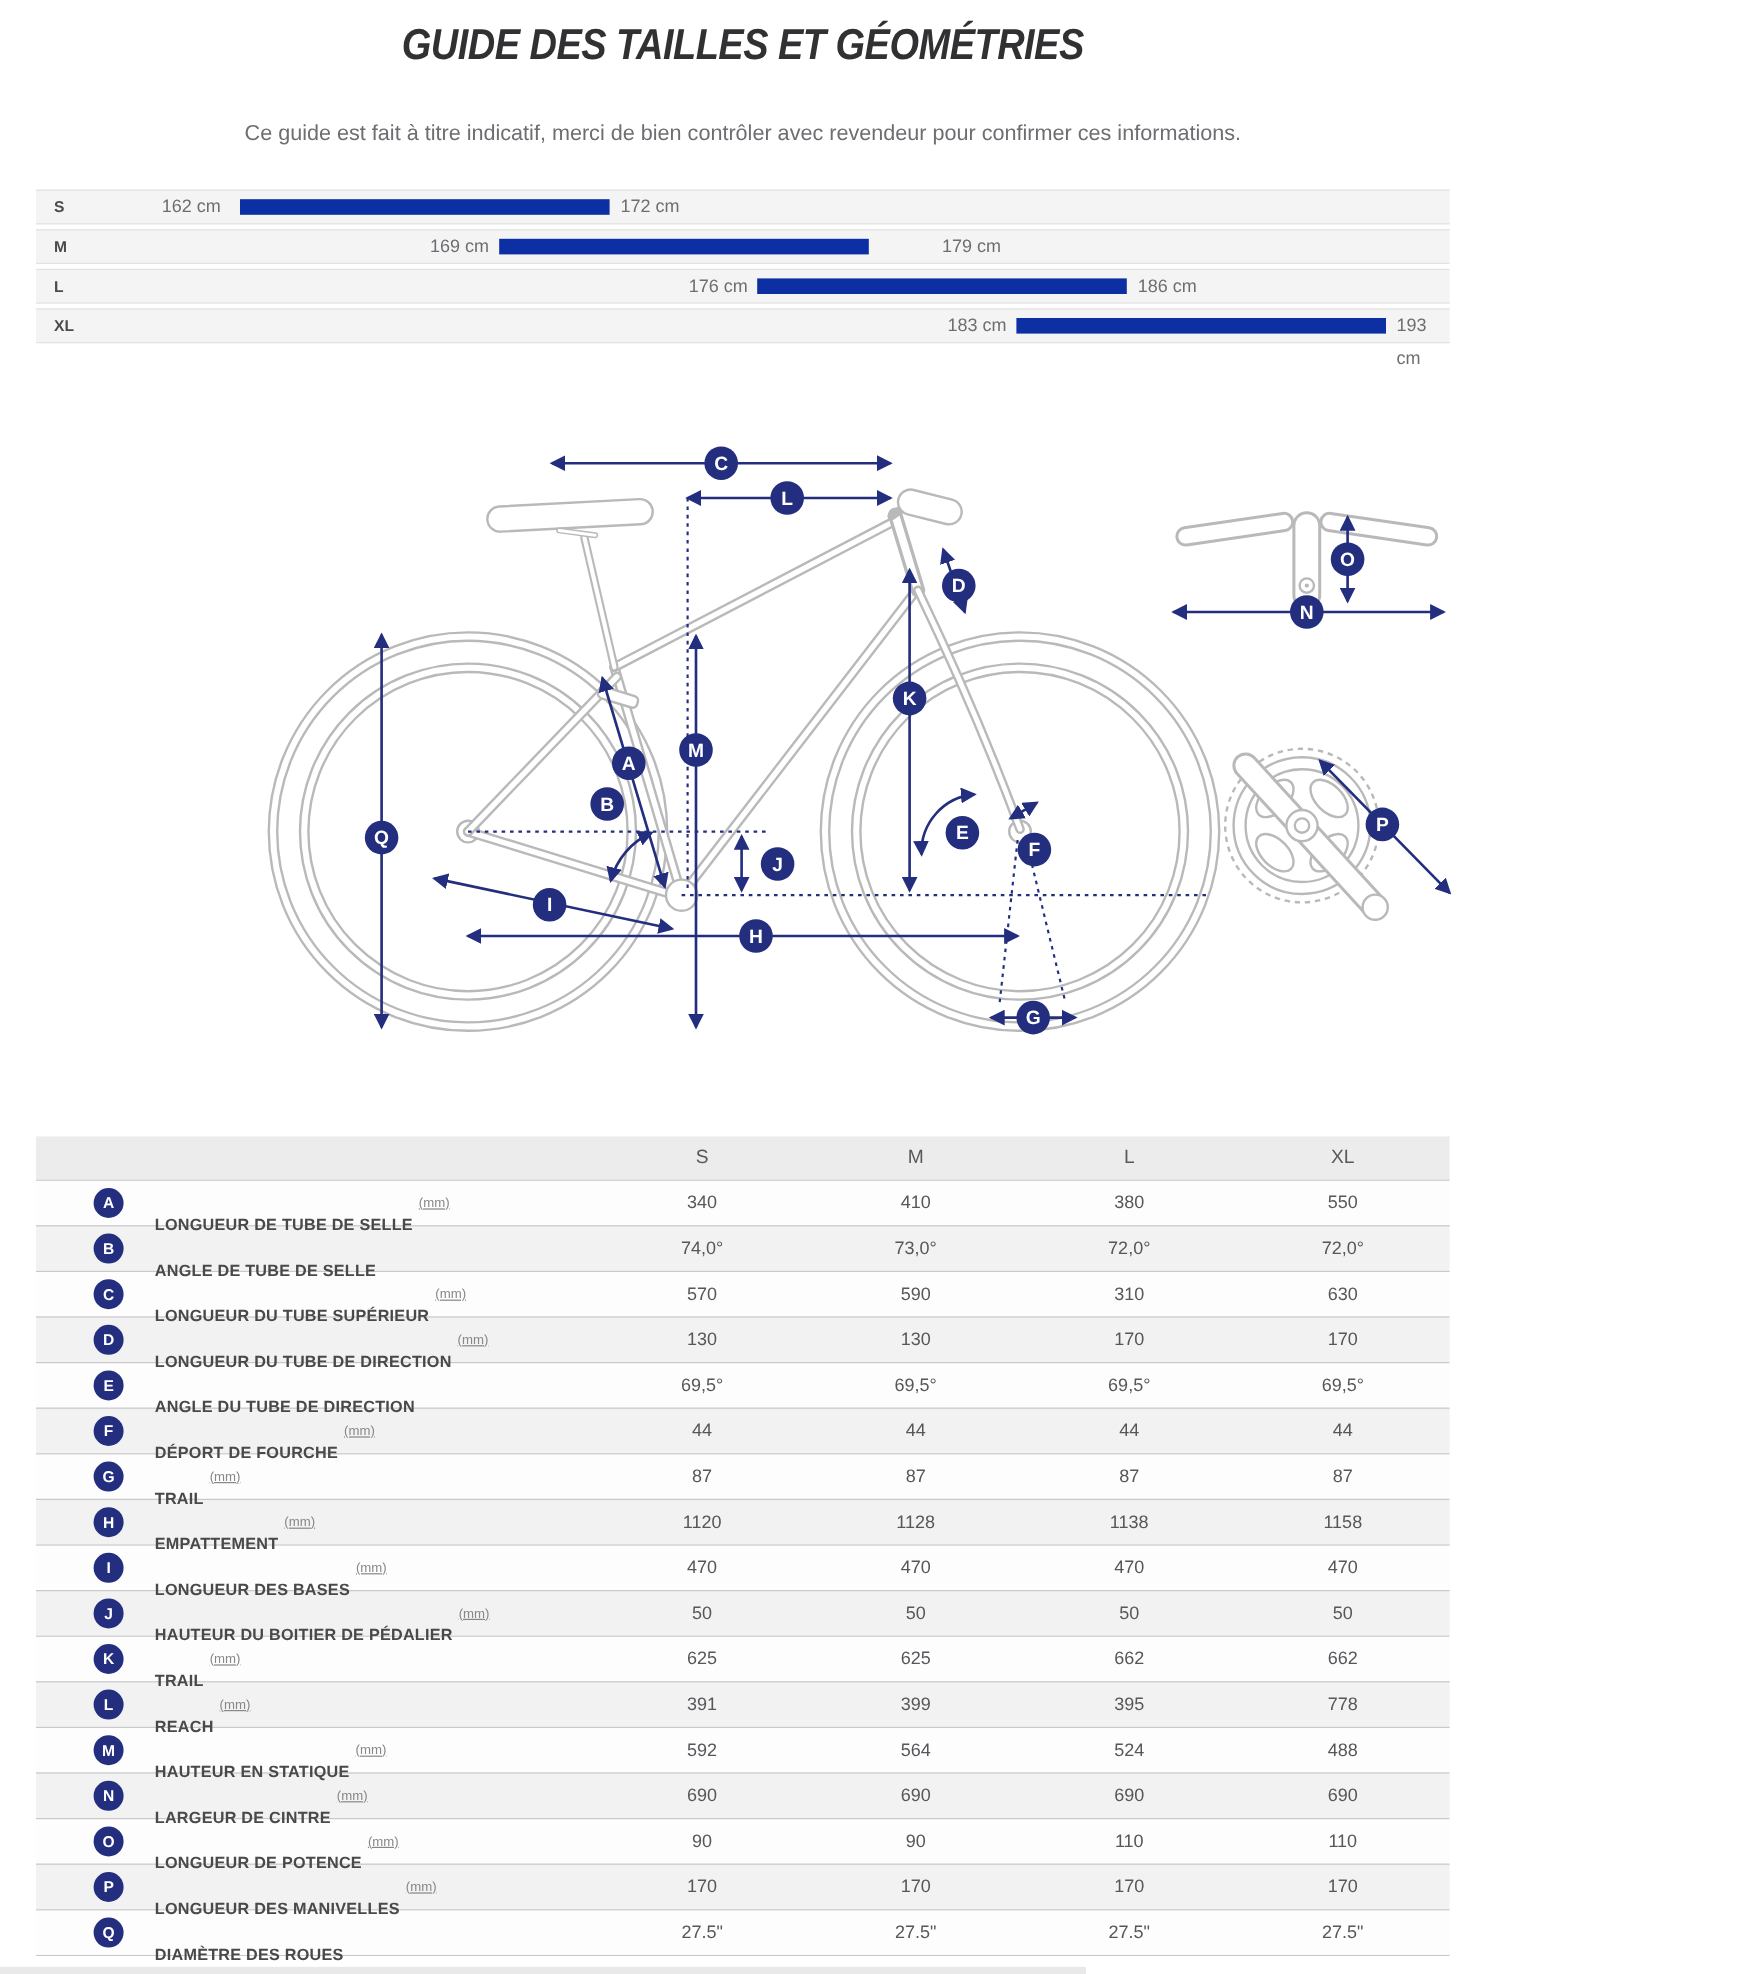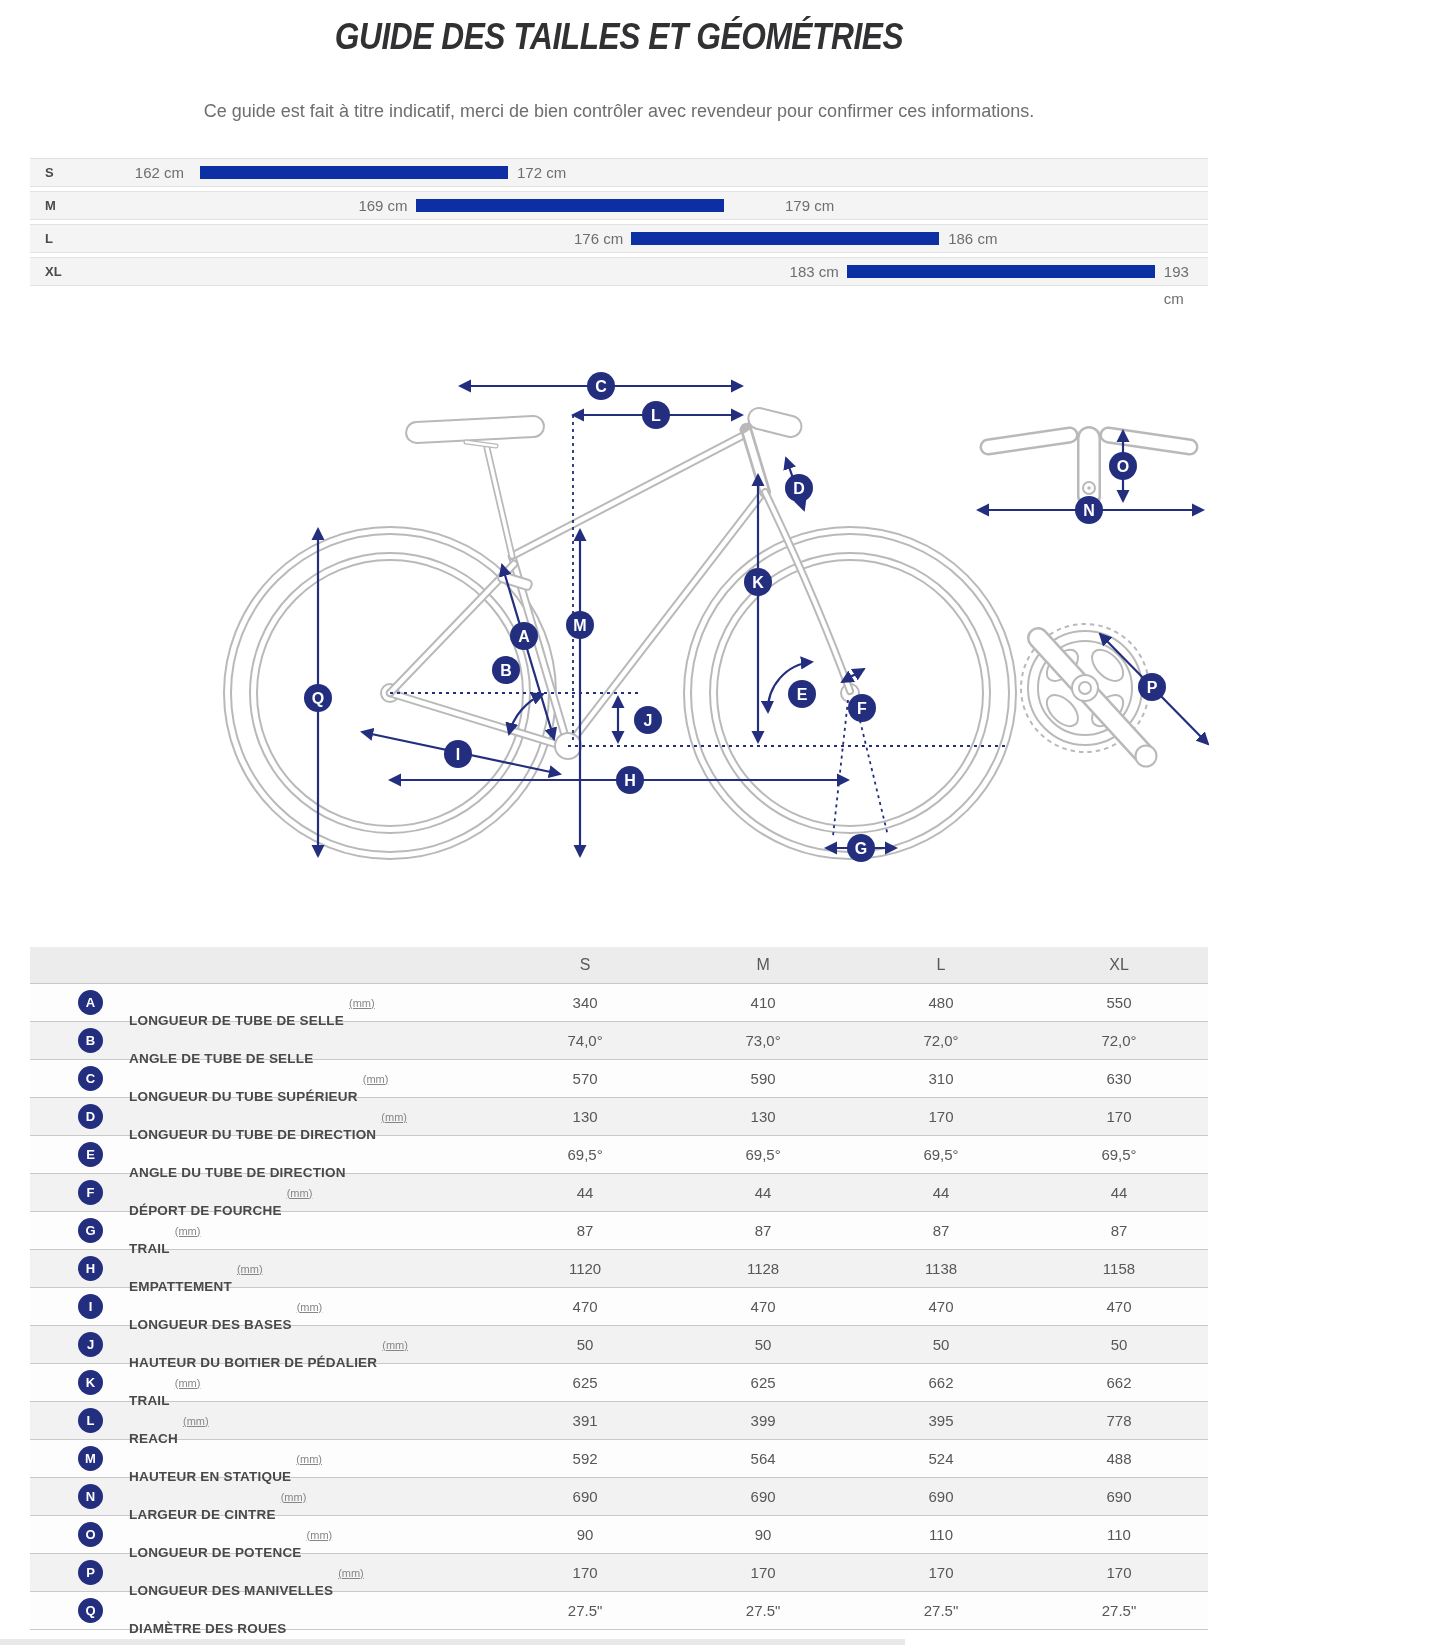--- a/index.html
+++ b/index.html
@@ -289,21 +289,21 @@
     </div>
     <div id="geo-rows">
     <div class="geo-row">
       <div class="cell-label">
         <span class="badge">A</span>
         <span class="geo-label">LONGUEUR DE TUBE DE SELLE</span>
         <span class="geo-unit">(mm)</span>
       </div>
       <div class="cell-val">340</div>
       <div class="cell-val">410</div>
-      <div class="cell-val">480</div>
+      <div class="cell-val">380</div>
       <div class="cell-val">550</div>
     </div>
 
     <div class="geo-row alt">
       <div class="cell-label">
         <span class="badge">B</span>
         <span class="geo-label">ANGLE DE TUBE DE SELLE</span>
         <span class="geo-unit"></span>
       </div>
       <div class="cell-val">74,0°</div>

